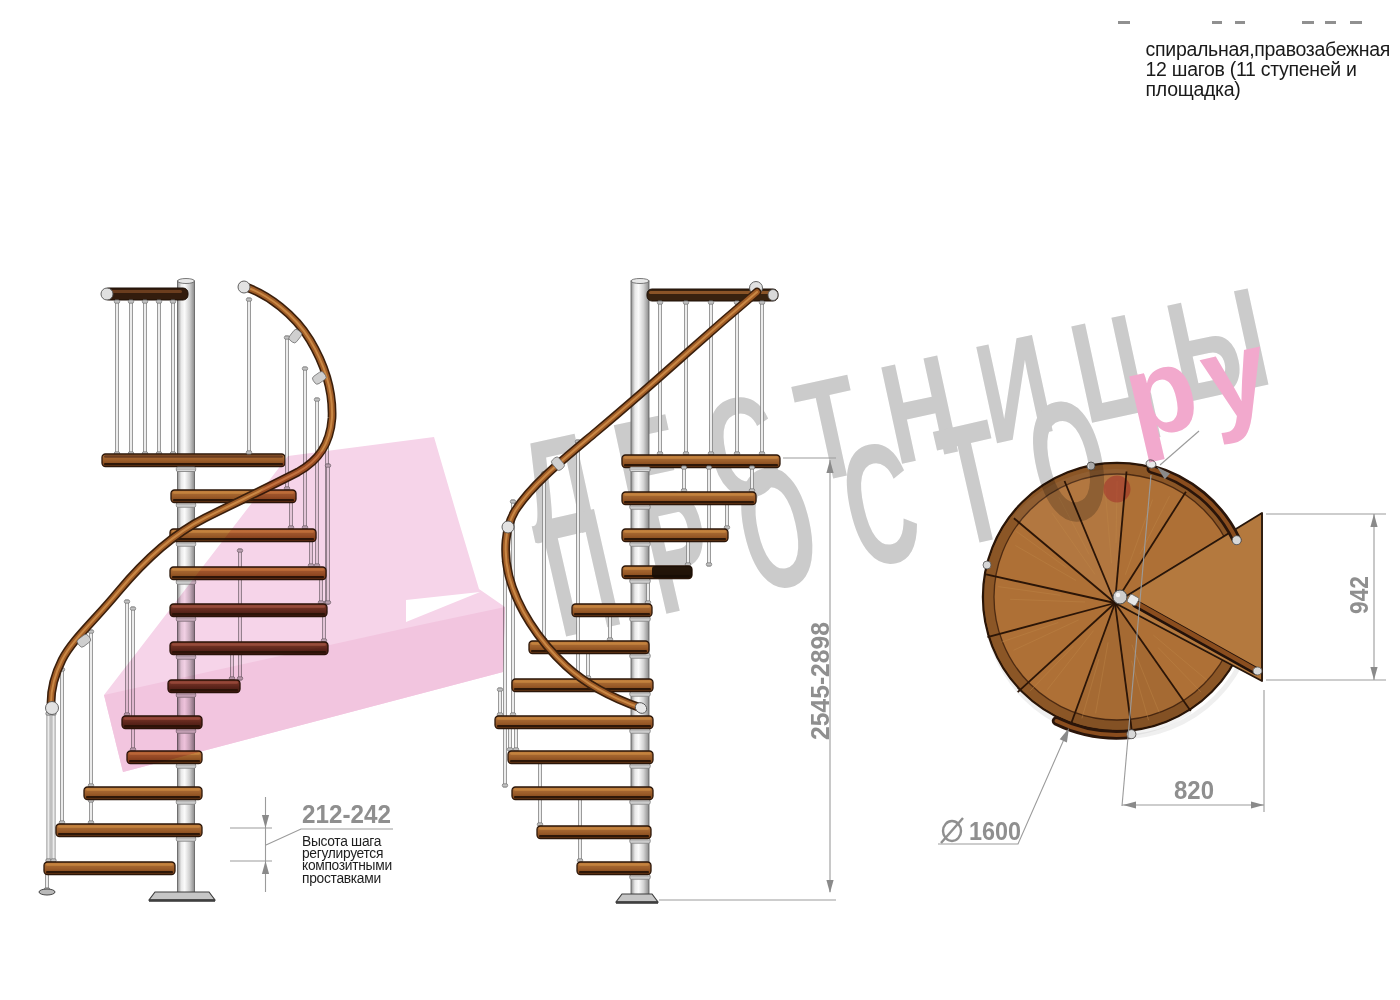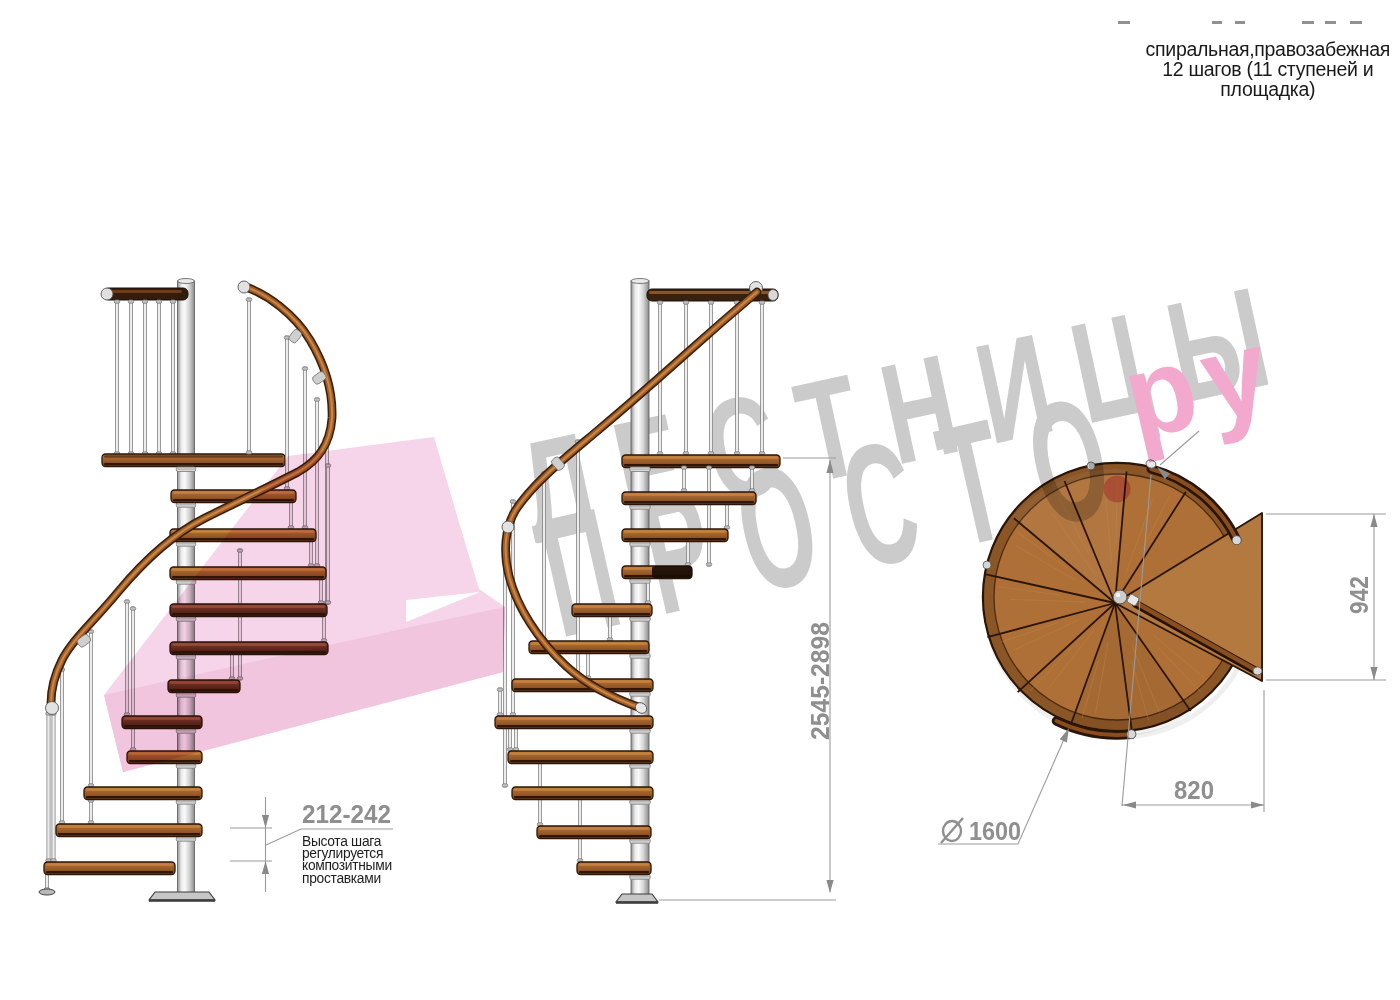--- a/index.html
+++ b/index.html
@@ -1,16 +1,16 @@
 <!DOCTYPE html>
 <html><head>
 <meta charset="utf-8">
 <style>
 html,body{margin:0;padding:0;background:#ffffff;width:1400px;height:1000px;overflow:hidden}
-.toptext{position:absolute;top:39px;right:10px;text-align:center;font-family:"Liberation Sans",sans-serif;font-size:19.5px;line-height:20px;color:#1a1a1a;letter-spacing:-0.3px}
+.toptext{position:absolute;top:39px;right:10px;text-align:left;font-family:"Liberation Sans",sans-serif;font-size:19.5px;line-height:20px;color:#1a1a1a;letter-spacing:-0.3px}
 </style>
 </head>
 <body>
 <svg width="1400" height="1000" viewBox="0 0 1400 1000" style="position:absolute;left:0;top:0">
 <defs>
 <linearGradient id="pg" x1="0" y1="0" x2="1" y2="0">
 <stop offset="0" stop-color="#8f8f8f"></stop>
         <stop offset="0.22" stop-color="#e9e9e9"></stop>
 <stop offset="0.42" stop-color="#fbfbfb"></stop>
         <stop offset="0.7" stop-color="#d2d2d2"></stop>

